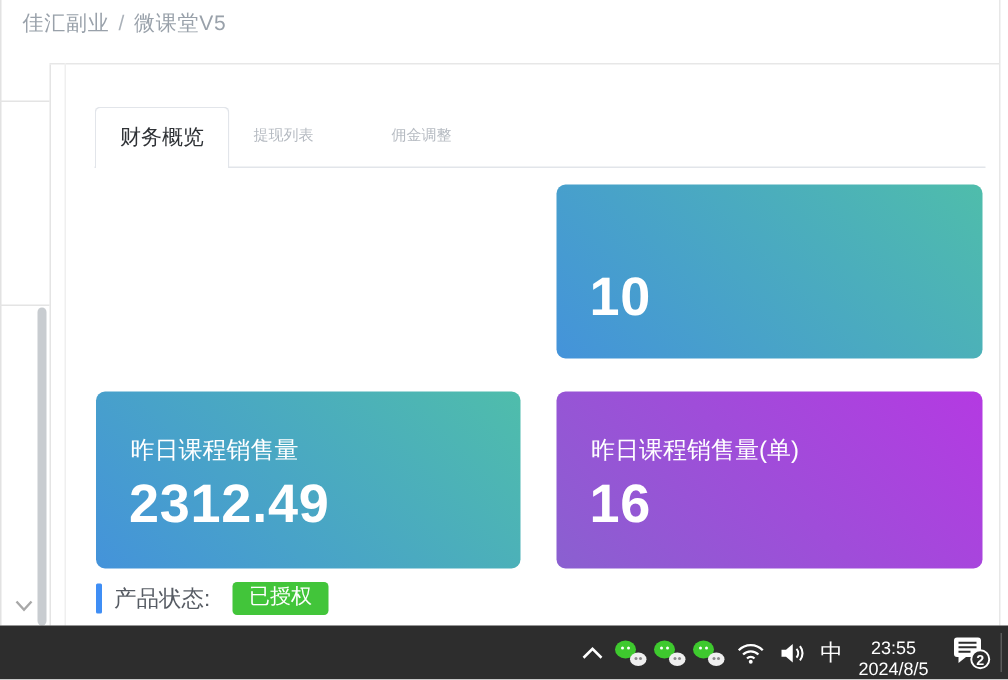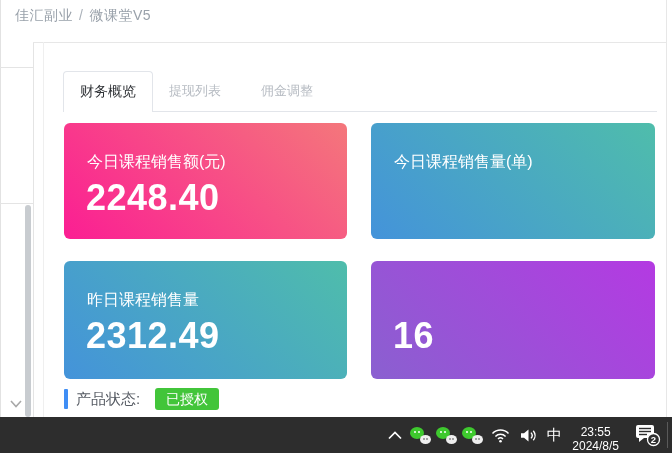--- a/index.html
+++ b/index.html
@@ -20,21 +20,21 @@
   .hl-1{left:0;top:67px;width:33px;height:1px;background:#e4e4e4;}
   .hl-2{left:0;top:203px;width:33px;height:1px;background:#e4e4e4;}
   .scroll-thumb{left:25px;top:205px;width:6px;height:212px;background:#c8ccd0;border-radius:3px;}
   .pg-chevron{left:8px;top:398px;width:16px;height:12px;color:#a8a8a8;}
 
   
   .tabbar-line{left:63px;top:111px;width:594px;height:1px;background:#e2e5ea;}
   .tab-active{left:63px;top:71px;width:90px;height:41px;box-sizing:border-box;background:#fff;
       border:1px solid #e2e5ea;border-bottom:none;border-radius:4px 4px 0 0;
       display:flex;align-items:center;justify-content:center;font-size:14px;color:#2f3236;z-index:2;}
-  .tab-plain{top:71px;height:40px;line-height:40px;font-size:13px;color:#b6bbc2;cursor:pointer;}
+  .tab-plain{top:71px;height:40px;line-height:40px;font-size:10px;color:#b6bbc2;cursor:pointer;}
   .tab-b{left:169px;} .tab-c{left:261px;}
 
   
   .stat-card{border-radius:6px;color:#fff;}
   .card-0{left:64px;top:123px;width:283px;height:116px;}
   .card-1{left:371px;top:123px;width:284px;height:116px;}
   .card-2{left:64px;top:261px;width:283px;height:118px;}
   .card-3{left:371px;top:261px;width:284px;height:118px;}
   .stat-label{position:absolute;left:23px;top:29px;font-size:16px;}
   .stat-value{position:absolute;left:22px;top:54px;font-size:36px;font-weight:600;letter-spacing:.5px;}
@@ -88,38 +88,35 @@
   <div class="abs tab-active">
     <span>财务概览</span>
   </div>
   <div class="abs tab-plain tab-b">
     <span>提现列表</span>
   </div>
   <div class="abs tab-plain tab-c">
     <span>佣金调整</span>
   </div>
 
-  <div class="abs stat-card card-0" style="background: linear-gradient(45deg, rgb(251, 30, 147), rgb(244, 119, 123));">
-    <div class="stat-label">今日课程销售额(元)</div>
-    <div class="stat-value">2248.40</div>
-  </div>
   <div class="abs stat-card card-1" style="background: linear-gradient(45deg, rgb(68, 147, 218), rgb(79, 189, 171));">
-    <div class="stat-label">今日课程销售量(单)</div>
+    <div class="stat-value">10</div>
   </div>
   <div class="abs stat-card card-2" style="background: linear-gradient(45deg, rgb(68, 147, 218), rgb(79, 189, 171));">
     <div class="stat-label">昨日课程销售量</div>
     <div class="stat-value">2312.49</div>
   </div>
   <div class="abs stat-card card-3" style="background: linear-gradient(45deg, rgb(138, 96, 208), rgb(180, 58, 226));">
+    <div class="stat-label">昨日课程销售量(单)</div>
     <div class="stat-value">16</div>
   </div>
 
   <div class="abs accent-bar" style="background: rgb(63, 142, 245);"></div>
   <div class="abs status-label">产品状态:</div>
-  <div class="abs status-badge" style="background: rgb(66, 197, 58);">已授权</div>
+  <div class="abs status-badge" style="background: rgb(66, 197, 58); font-family: Liberation Mono, monospace;">已授权</div>
 
   <div class="abs taskbar" style="background: rgb(45, 45, 45);">
     <div class="tb-item tb-chevron">
       <svg width="16" height="11" viewBox="0 0 16 11">
         <polyline points="2,8.5 8,2.5 14,8.5" fill="none" stroke="#ffffff" stroke-width="1.7"></polyline>
       </svg>
     </div>
     <div class="tb-item wechat">
       <span class="wc-g">
           <i></i>

